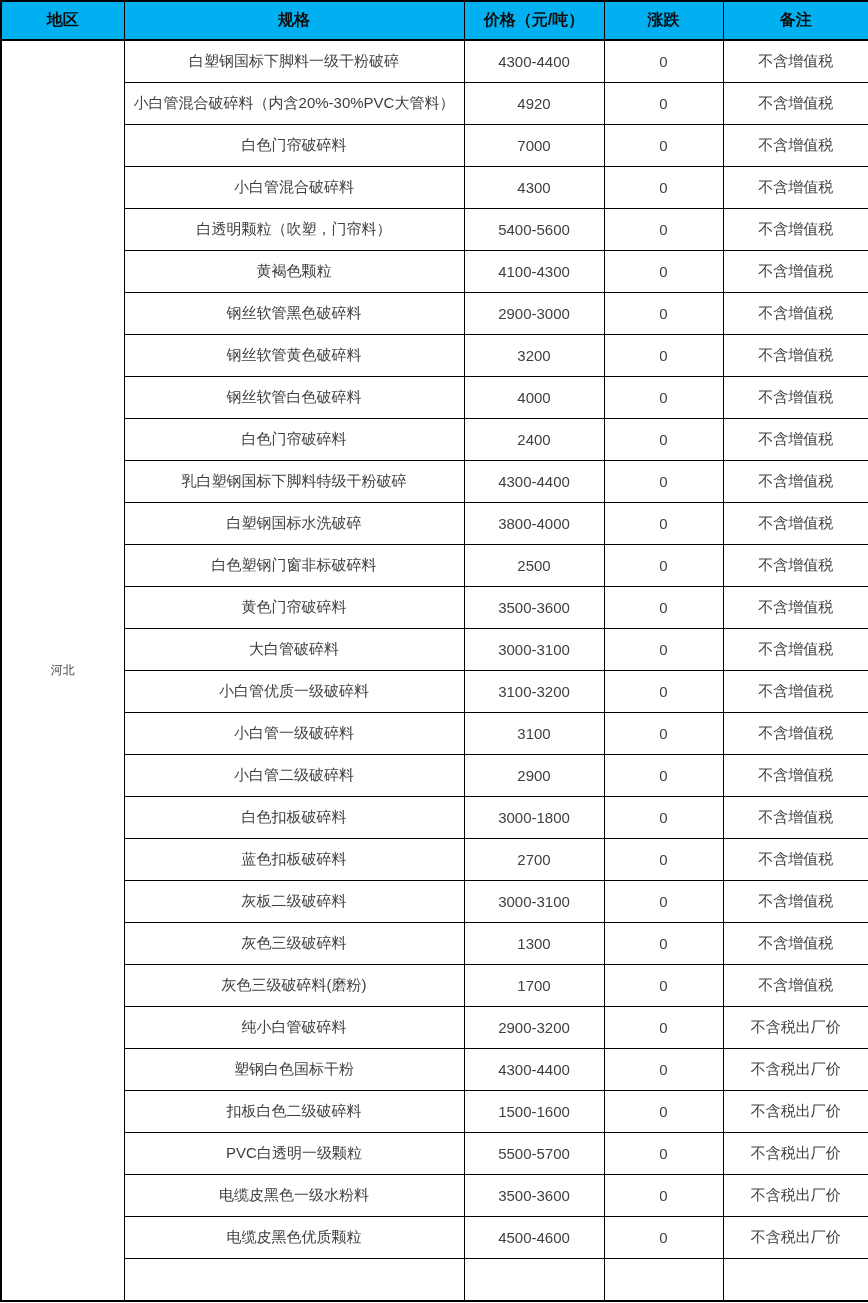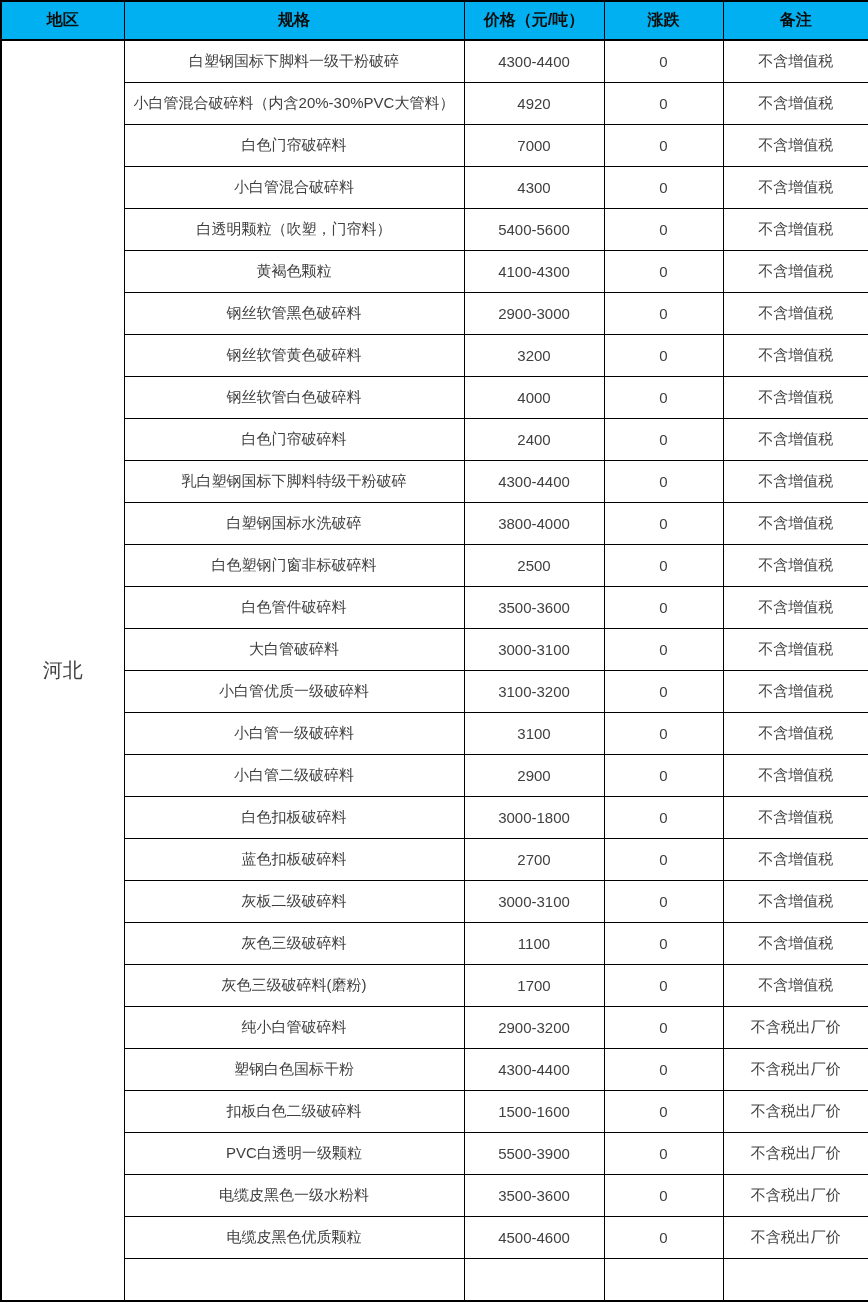--- a/index.html
+++ b/index.html
@@ -34,21 +34,21 @@
     height: 41px;
     text-align: center;
     vertical-align: middle;
     font-size: 15px;
     color: #3f3f3f;
     padding: 0 4px;
     overflow: hidden;
     white-space: nowrap;
   }
   .price-table td.region-cell {
-    font-size: 20px;
+    font-size: 12px;
     white-space: normal;
   }
 </style>
 </head>
 <body>
 
 <table class="price-table">
   <colgroup>
     <col style="width:123px">
     <col style="width:340px">
@@ -152,21 +152,21 @@
   </tr>
 
   <tr>
     <td class="spec-cell">白色塑钢门窗非标破碎料</td>
     <td class="price-cell">2500</td>
     <td class="change-cell">0</td>
     <td class="note-cell">不含增值税</td>
   </tr>
 
   <tr>
-    <td class="spec-cell">白色管件破碎料</td>
+    <td class="spec-cell">黄色门帘破碎料</td>
     <td class="price-cell">3500-3600</td>
     <td class="change-cell">0</td>
     <td class="note-cell">不含增值税</td>
   </tr>
 
   <tr>
     <td class="spec-cell">大白管破碎料</td>
     <td class="price-cell">3000-3100</td>
     <td class="change-cell">0</td>
     <td class="note-cell">不含增值税</td>
@@ -209,21 +209,21 @@
 
   <tr>
     <td class="spec-cell">灰板二级破碎料</td>
     <td class="price-cell">3000-3100</td>
     <td class="change-cell">0</td>
     <td class="note-cell">不含增值税</td>
   </tr>
 
   <tr>
     <td class="spec-cell">灰色三级破碎料</td>
-    <td class="price-cell">1100</td>
+    <td class="price-cell">1300</td>
     <td class="change-cell">0</td>
     <td class="note-cell">不含增值税</td>
   </tr>
 
   <tr>
     <td class="spec-cell">灰色三级破碎料(磨粉)</td>
     <td class="price-cell">1700</td>
     <td class="change-cell">0</td>
     <td class="note-cell">不含增值税</td>
   </tr>
@@ -244,21 +244,21 @@
 
   <tr>
     <td class="spec-cell">扣板白色二级破碎料</td>
     <td class="price-cell">1500-1600</td>
     <td class="change-cell">0</td>
     <td class="note-cell">不含税出厂价</td>
   </tr>
 
   <tr>
     <td class="spec-cell">PVC白透明一级颗粒</td>
-    <td class="price-cell">5500-3900</td>
+    <td class="price-cell">5500-5700</td>
     <td class="change-cell">0</td>
     <td class="note-cell">不含税出厂价</td>
   </tr>
 
   <tr>
     <td class="spec-cell">电缆皮黑色一级水粉料</td>
     <td class="price-cell">3500-3600</td>
     <td class="change-cell">0</td>
     <td class="note-cell">不含税出厂价</td>
   </tr>

